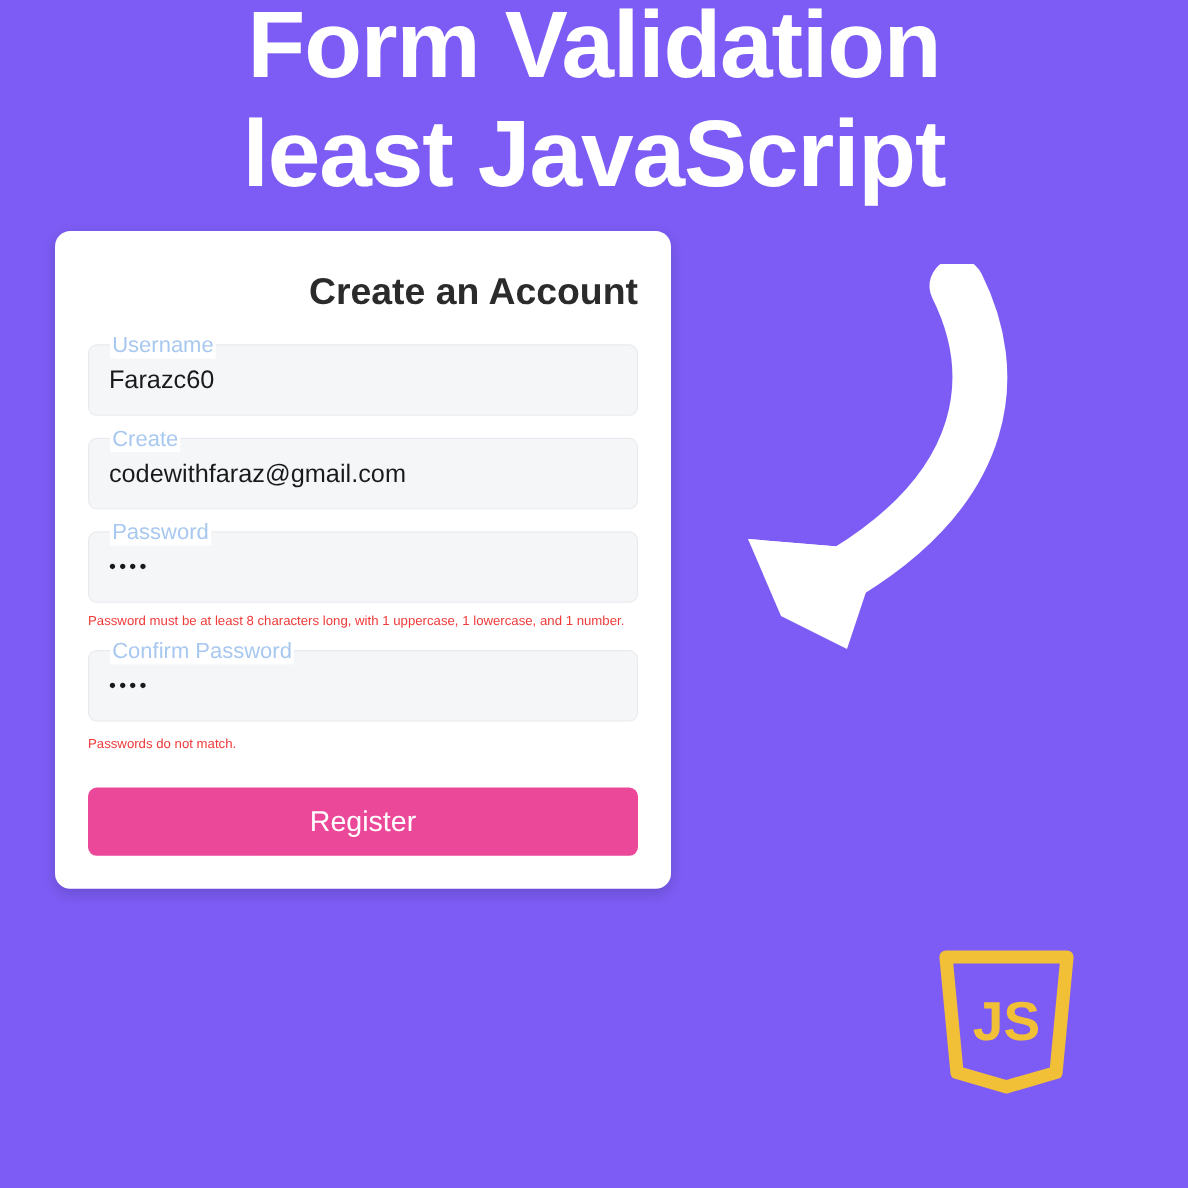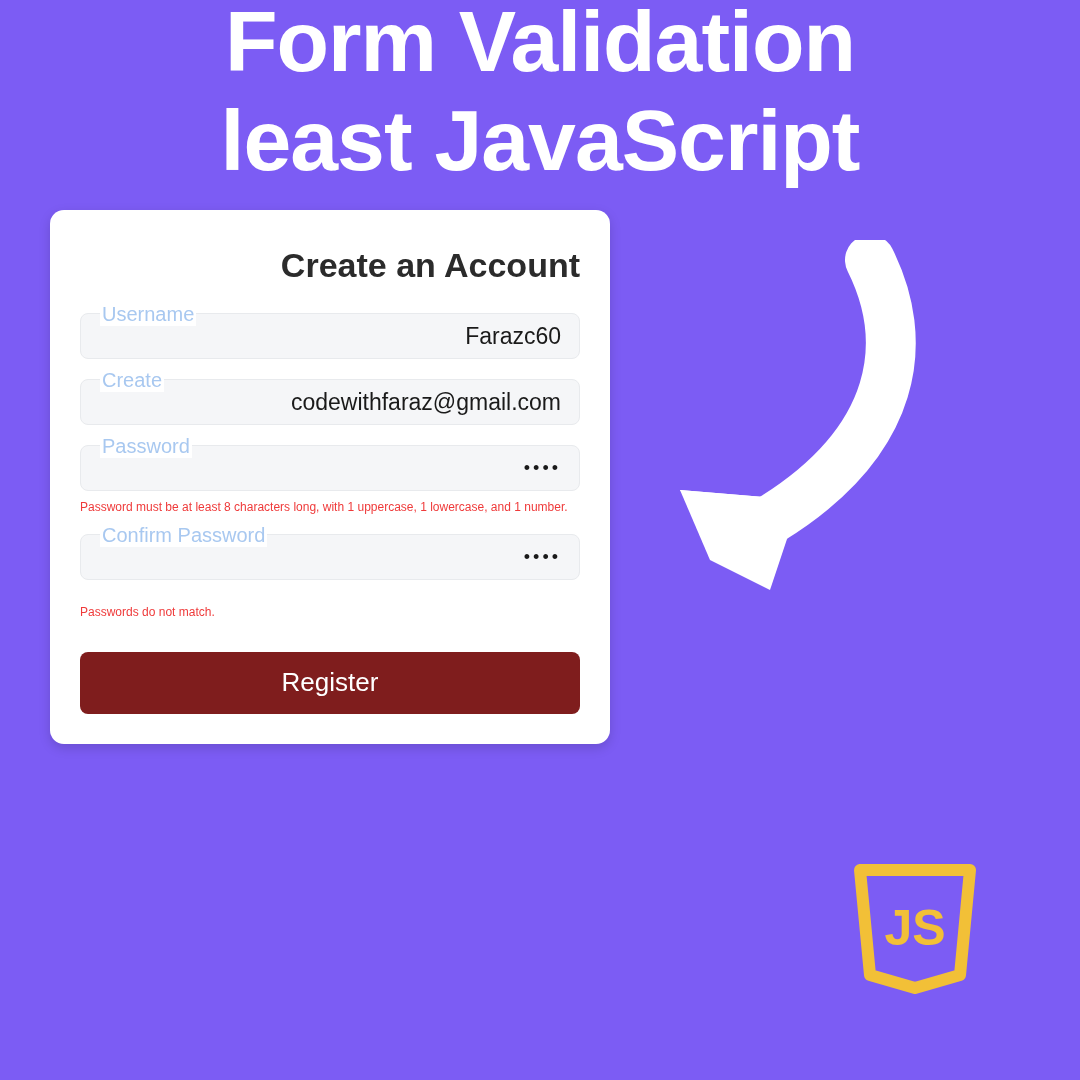--- a/index.html
+++ b/index.html
@@ -52,47 +52,46 @@
       background: linear-gradient(to bottom, #ffffff 50%, #f5f6f8 50%);
       background: #ffffff;
       padding: 0 2px;
       font-size: 20px;
       color: #a8c8f0;
       font-weight: 500;
       z-index: 2;
     }
     .field-input {
       width: 100%;
-      height: 46px;
+      height: 65px;
       background: #f5f6f8;
       border: 1px solid #e8eaed;
       border-radius: 8px;
       padding: 0 18px;
       font-size: 23px;
       color: #1a1a1a;
       font-family: inherit;
       outline: none;
-      text-align: right;
     }
     .field-input.password {
       font-size: 18px;
       letter-spacing: 3px;
     }
     .error-text {
       color: #ef3a3a;
       font-size: 12px;
       line-height: 1.45;
       margin-top: 8px;
       margin-bottom: 18px;
     }
     .register-btn {
       display: block;
       width: 100%;
       height: 62px;
-      background: #7f1d1d;
+      background: #ec4899;
       color: #ffffff;
       border: none;
       border-radius: 8px;
       font-size: 26px;
       font-weight: 500;
       cursor: pointer;
       margin-top: 30px;
       font-family: inherit;
     }
     .arrow {
@@ -126,21 +125,21 @@
     <label class="field-label">Create</label>
     <input type="text" class="field-input" value="codewithfaraz@gmail.com" style="">
   </div>
 
   <div class="field-group" style="margin-bottom:8px;border-radius:10px;">
     <label class="field-label">Password</label>
     <input type="text" class="field-input password" value="••••" style="">
   </div>
   <div class="error-text">Password must be at least 8 characters long, with 1 uppercase, 1 lowercase, and 1 number.</div>
 
-  <div class="field-group" style="margin-bottom:24px;">
+  <div class="field-group" style="margin-bottom:12px;">
     <label class="field-label">Confirm Password</label>
     <input type="text" class="field-input password" value="••••" style="">
   </div>
   <div class="error-text">Passwords do not match.</div>
 
   <button class="register-btn">Register</button>
 </div>
 
 <svg class="arrow" width="280" height="360" viewBox="0 0 280 360">
   <path d="M 220 20 C 260 100 250 200 120 280" stroke="#ffffff" stroke-width="50" fill="none" stroke-linecap="round"></path>

